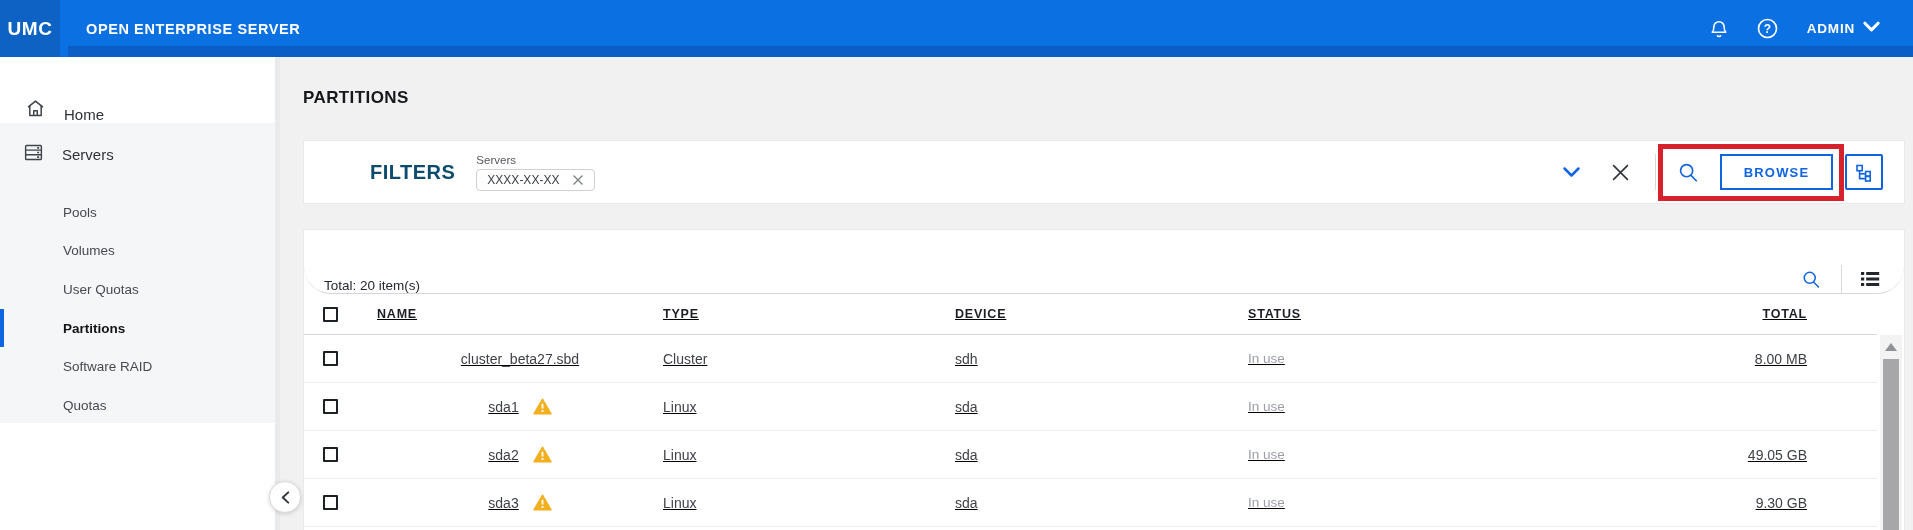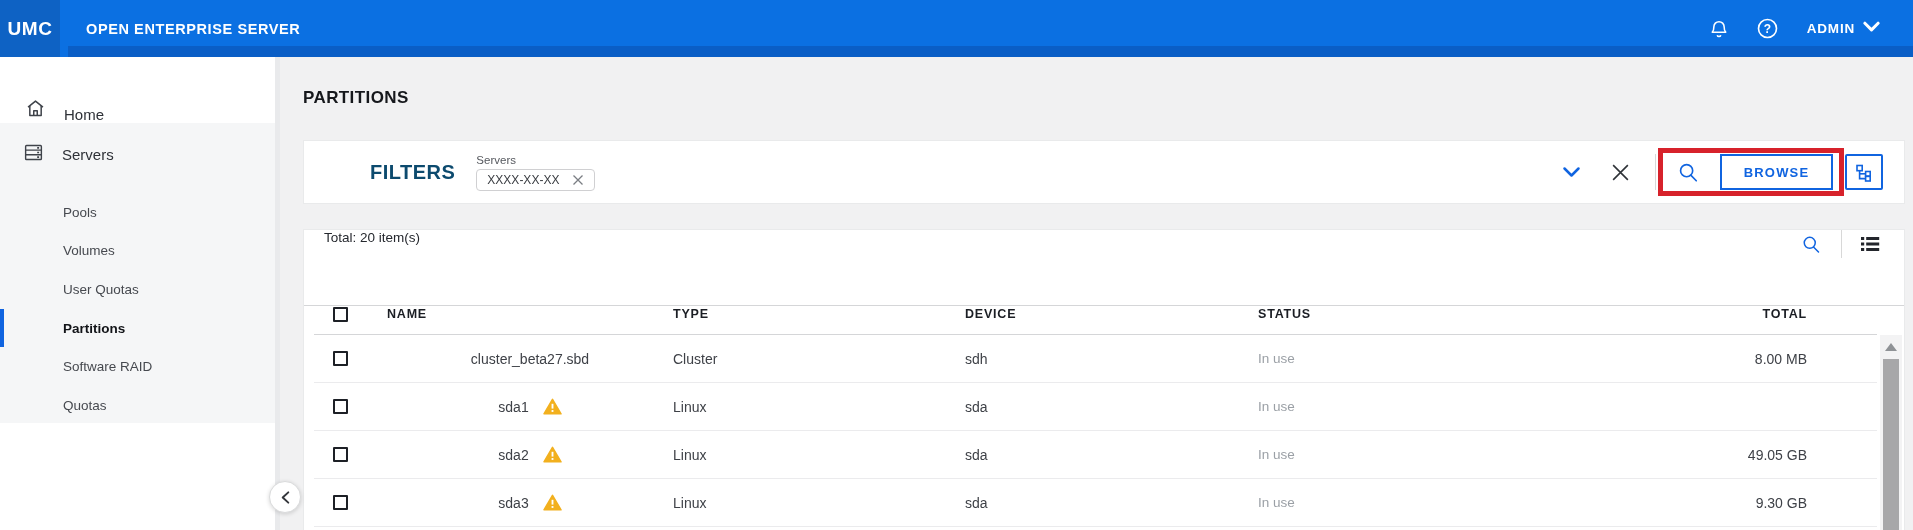--- a/index.html
+++ b/index.html
@@ -56,34 +56,34 @@
   .filters-label{font-size:20px;font-weight:bold;color:#0c4a6e;letter-spacing:.5px;padding-left:47px;}
   .filter-group{margin-left:21px;display:flex;flex-direction:column;}
   .filter-group-label{font-size:11.5px;color:#55585e;}
   .chip{margin-top:3px;height:22px;border:1px solid #d0d0d2;border-radius:4px;background:#fff;display:flex;align-items:center;padding:0 10px;width:119px;}
   .chip-text{font-size:12px;color:#3a3d42;}
   .chip-x{margin-left:auto;cursor:pointer;display:flex;align-items:center;}
   .filters-right{margin-left:auto;display:flex;align-items:center;}
   .f-chevron{margin-right:29px;cursor:pointer;display:flex;}
   .f-close{margin-right:24px;cursor:pointer;display:flex;}
   .vline{width:1px;height:36px;background:#d8d8d8;margin-right:2px;}
-  .annotation-box{border:5px solid var(--annotation);height:48px;display:flex;align-items:center;padding:0 6px 0 14px;}
+  .annotation-box{border:5px solid var(--annotation);height:57px;display:flex;align-items:center;padding:0 6px 0 14px;}
   .f-search{margin-right:21px;cursor:pointer;display:flex;}
   .browse-btn{width:113px;height:36px;background:#fff;border:2px solid var(--accent);color:var(--accent);font-size:13px;font-weight:bold;letter-spacing:1.2px;display:flex;align-items:center;justify-content:center;cursor:pointer;}
   .tree-btn{width:38px;height:36px;border:2px solid var(--accent);border-radius:2px;background:#fff;display:flex;align-items:center;justify-content:center;margin-left:1px;cursor:pointer;}
 
   
   .table-card{position:absolute;left:23px;right:8px;top:172px;bottom:0;background:#fff;border:1px solid var(--card-border);border-bottom:none;overflow:hidden;}
-  .table-toolbar{height:76px;display:flex;align-items:flex-start;padding:0 24px 0 20px;border-bottom:1px solid var(--line);}
+  .table-toolbar{height:64px;display:flex;align-items:flex-end;padding:0 24px 0 20px;border-bottom:1px solid var(--line);border-radius:27px;}
   .summary{font-size:13.5px;color:#25282e;}
   .toolbar-right{margin-left:auto;display:flex;align-items:center;}
   .t-search{margin-right:20px;cursor:pointer;display:flex;}
   .t-vline{width:1px;height:28px;background:#d8d8d8;margin-right:18px;}
   .t-list{cursor:pointer;display:flex;}
-  .tbody-wrap{position:absolute;left:10px;right:27px;top:64px;}
+  .tbody-wrap{position:absolute;left:0;right:27px;top:64px;text-decoration:underline;}
   .grid{display:grid;grid-template-columns:73px 286px 292px 293px 280px minmax(0,1fr);align-items:center;}
   .thead{height:41px;border-bottom:1px solid var(--line);}
   .th{font-size:12.5px;font-weight:bold;color:#1b1e24;letter-spacing:.8px;}
   .trow{height:48px;border-bottom:1px solid var(--rowline);font-size:14px;color:var(--text);}
   .cell-check{padding-left:19px;}
   .checkbox{width:15px;height:15px;border:2px solid #1d2026;border-radius:1px;background:#fff;cursor:pointer;}
   .cell-name{display:flex;align-items:center;gap:14px;justify-content:center;}
   .cell-status{color:var(--muted);font-size:13.5px;}
   .cell-total{text-align:right;padding-right:70px;}
 

